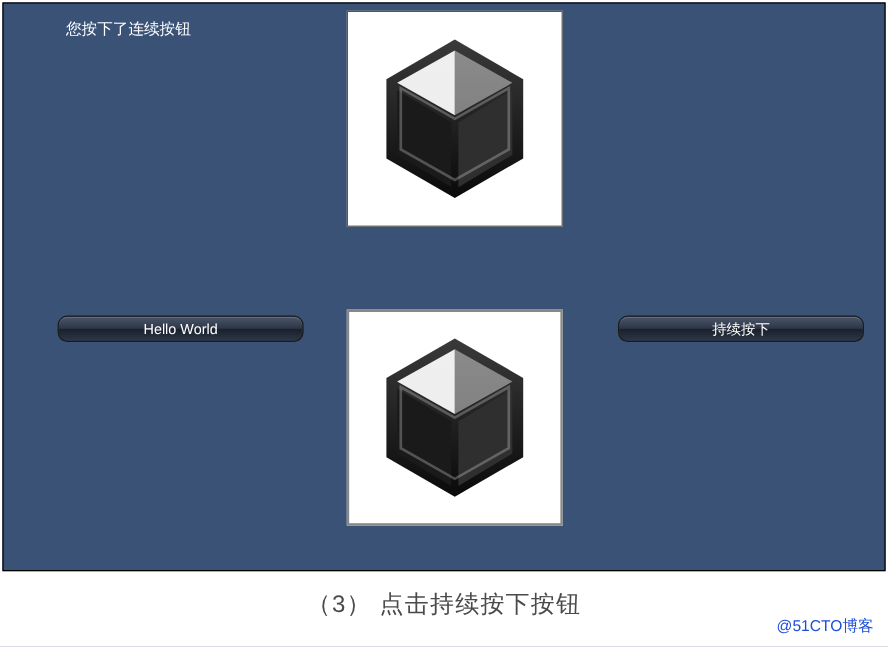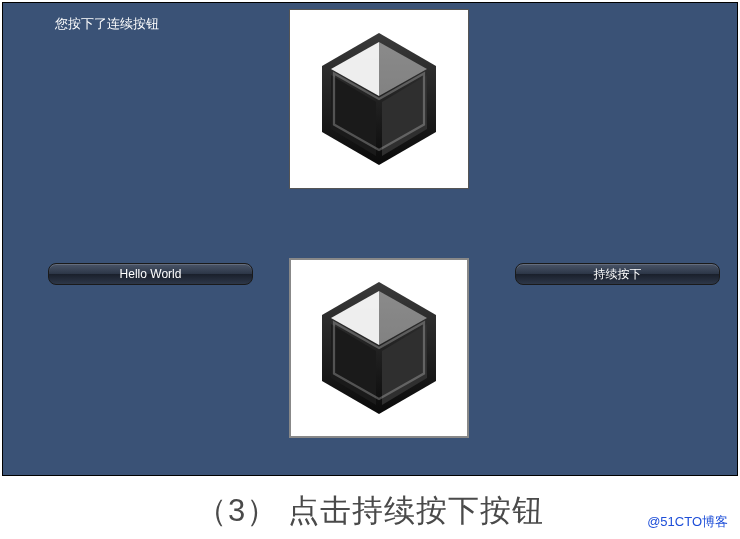--- a/index.html
+++ b/index.html
@@ -63,21 +63,21 @@
     }
     .btn-left { top: 260px; left: 45px; }
     .btn-right { top: 260px; left: 500px; margin-left: 12px; }
     .caption {
       position: absolute;
       top: 490px;
       left: 0;
       width: 740px;
       text-align: center;
       color: #4a4a4a;
-      font-size: 31px;
+      font-size: 20px;
       letter-spacing: 1px;
     }
     .watermark {
       position: absolute;
       bottom: 8px;
       right: 12px;
       color: #1d4ed8;
       font-size: 13px;
     }
     .unity-icon { width: 150px; height: 150px; }

